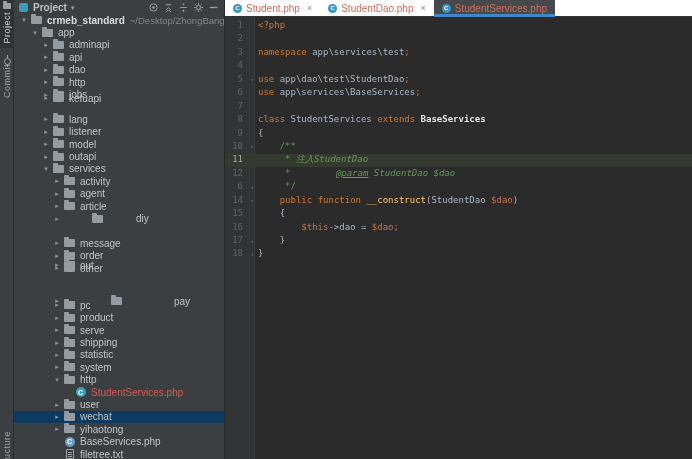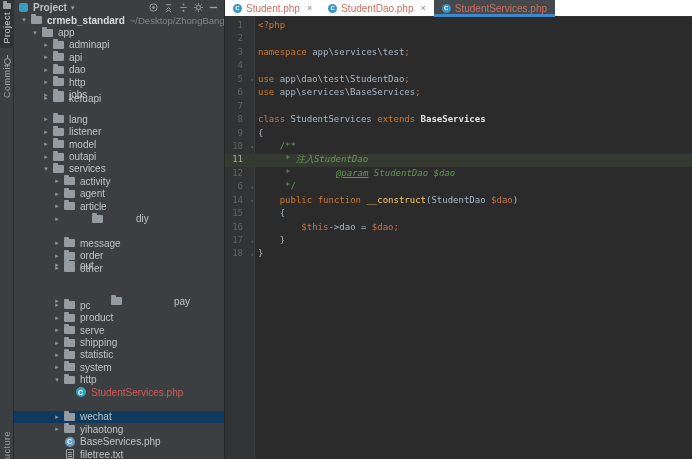--- a/index.html
+++ b/index.html
@@ -350,20 +350,27 @@
           </span>
           <span class="t-label">http</span>
         </div>
         <div class="trow" style="top: 372px; padding-left: 50px;">
           <span class="chev"></span>
           <span class="t-ic">
             <span class="cls-ic">C</span>
           </span>
           <span class="t-label red">StudentServices.php</span>
         </div>
+        <div class="trow" style="top: 384.4px; padding-left: 39px;">
+          <span class="chev">▸</span>
+          <span class="t-ic">
+            <span class="folder"></span>
+          </span>
+          <span class="t-label">user</span>
+        </div>
         <div class="trow sel" style="top: 396.8px; padding-left: 39px;">
           <span class="chev">▸</span>
           <span class="t-ic">
             <span class="folder"></span>
           </span>
           <span class="t-label">wechat</span>
         </div>
         <div class="trow" style="top: 409.2px; padding-left: 39px;">
           <span class="chev">▸</span>
           <span class="t-ic">

